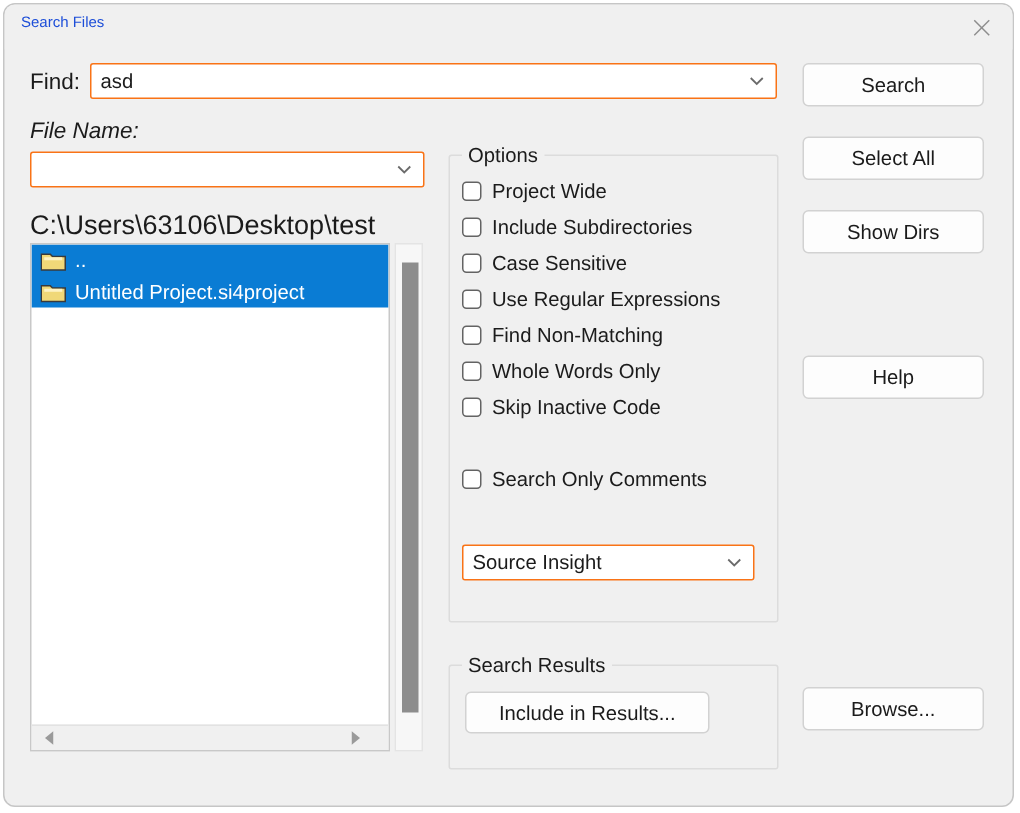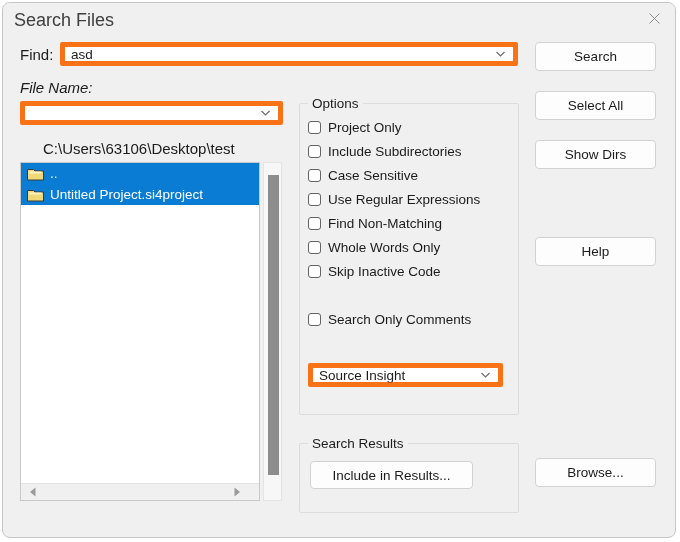--- a/index.html
+++ b/index.html
@@ -32,22 +32,22 @@
     position: absolute;
     left: 0; top: 0;
     width: 674px;
     height: 30px;
     background: #f0f0f0;
   }
   .title-text {
     position: absolute;
     left: 11px;
     top: 7px;
-    font-size: 18px;
-    color: #404040;
+    font-size: 10px;
+    color: #1d4ed8;
     white-space: nowrap;
   }
   .close-btn {
     position: absolute;
     right: 0px;
     top: 0px;
     width: 45px;
     height: 30px;
     display: flex;
     align-items: center;
@@ -66,21 +66,21 @@
     white-space: nowrap;
   }
 
   
   #find-label { left: 17px; top: 43px; }
 
   .combo {
     position: absolute;
     box-sizing: border-box;
     background: #ffffff;
-    border: 5px solid #f97316;
+    border: 1px solid #f97316;
     border-radius: 2px;
   }
   .combo .val {
     position: absolute;
     left: 6px;
     top: 50%;
     transform: translateY(-50%);
     font-size: 13.5px;
     color: #1b1b1b;
     white-space: nowrap;
@@ -93,21 +93,21 @@
     transform: translateY(-50%);
     width: 11px;
     height: 11px;
   }
   .combo .chev svg { display: block; }
 
   #find-combo  { left: 57px;  top: 39px;  width: 458px; height: 24px; }
   #fname-combo { left: 17px;  top: 98px;  width: 263px; height: 24px; }
 
   #filename-label { left: 17px; top: 76px; font-style: italic; }
-  #path-label     { left: 17px; top: 137px; font-size: 15px; margin-left: 23px; }
+  #path-label     { left: 17px; top: 137px; font-size: 18px; }
 
   
   .listbox {
     position: absolute;
     left: 17px;
     top: 159px;
     width: 240px;
     height: 339px;
     box-sizing: border-box;
     background: #ffffff;
@@ -328,21 +328,21 @@
 
   <div class="vscroll">
     <div class="thumb"></div>
   </div>
 
   <div class="group" id="options-group">
     <div class="group-title">Options</div>
 
     <div class="check-row" style="top:14px">
       <span class="check-box"></span>
-      <span class="check-label">Project Only</span>
+      <span class="check-label">Project Wide</span>
     </div>
     <div class="check-row" style="top:38px">
       <span class="check-box"></span>
       <span class="check-label">Include Subdirectories</span>
     </div>
     <div class="check-row" style="top:62px">
       <span class="check-box"></span>
       <span class="check-label">Case Sensitive</span>
     </div>
     <div class="check-row" style="top:86px">

